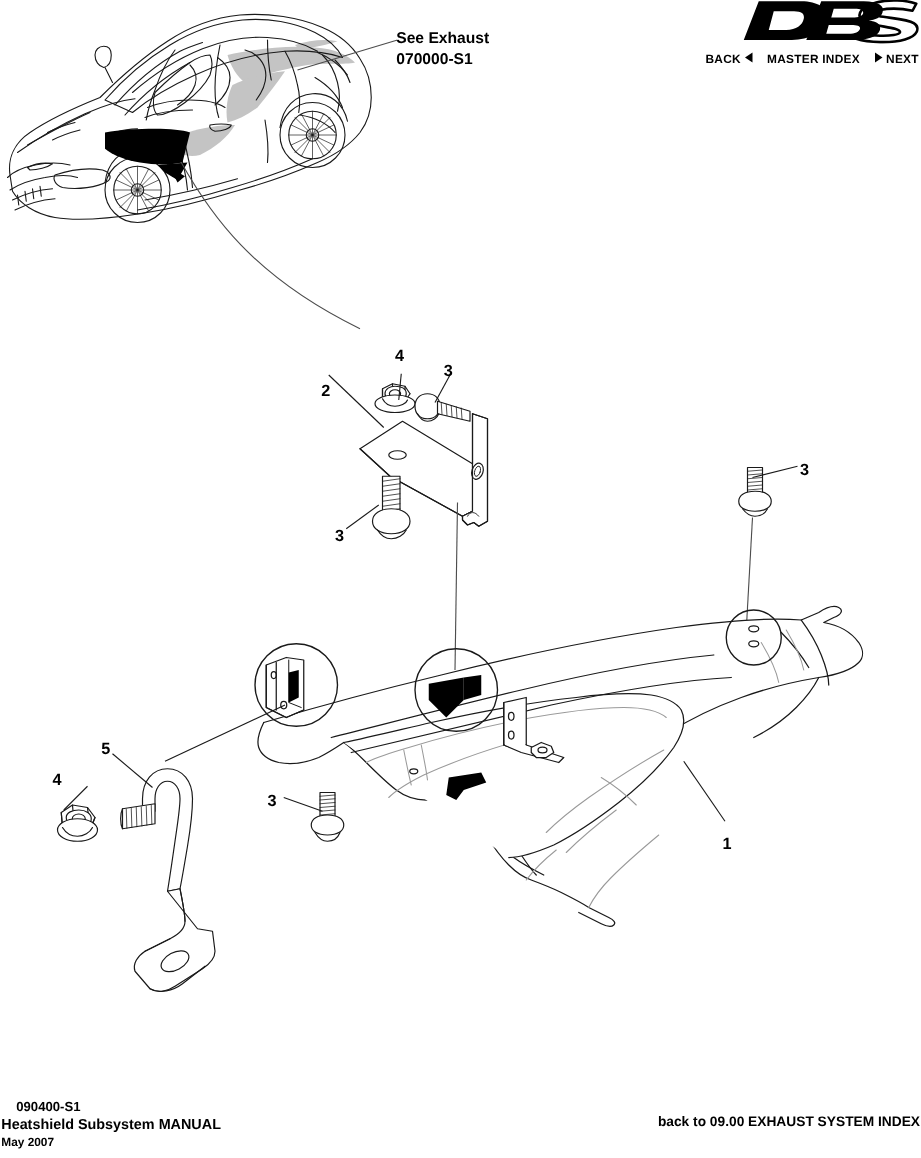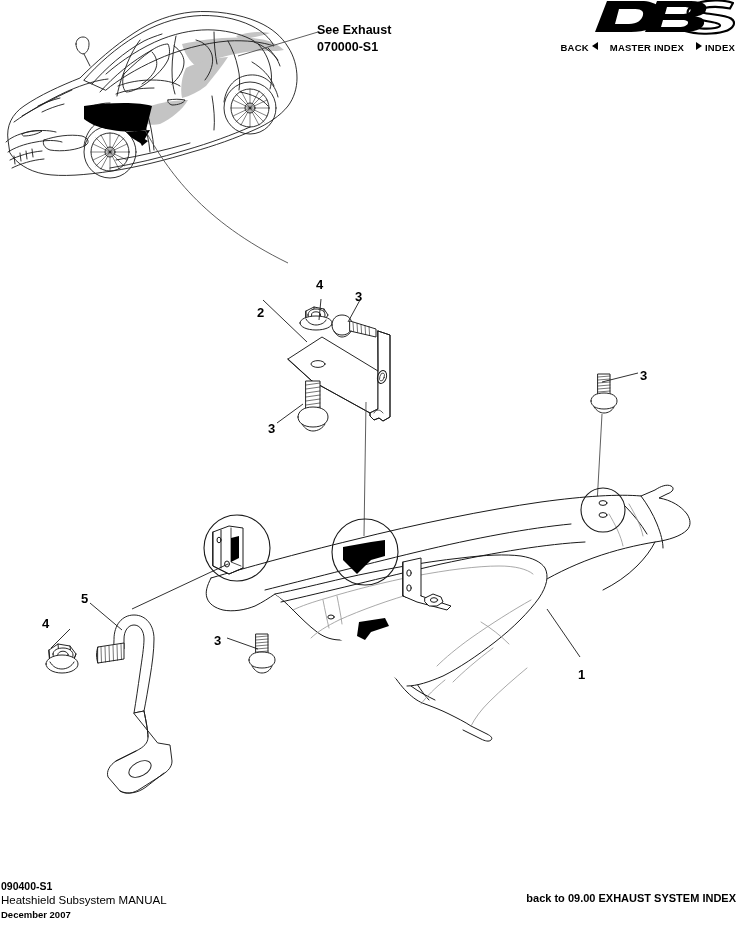--- a/index.html
+++ b/index.html
@@ -112,23 +112,24 @@
   .footer-left {
     position: absolute;
     left: 1px;
     bottom: 4px;
     font-family: "Liberation Sans", sans-serif;
     line-height: 14px;
   }
   .footer-left .f1 {
     font-weight: bold;
     font-size: 10.5px;
+    padding-left: 12px;
   }
   .footer-left .f2 {
-    font-weight: normal;
+    font-weight: bold;
     font-size: 11.5px;
   }
   .footer-left .f3 {
     font-weight: bold;
     font-size: 9.5px;
     margin-top: 1px;
   }
   .footer-right {
     position: absolute;
     right: 1px;
@@ -171,21 +172,21 @@
     </div>
 
 
     <div class="nav-row">
       <span class="nv">BACK</span>
       <span class="tri tri-left"></span>
       <span class="nav-gap"></span>
       <span class="nv">MASTER INDEX</span>
       <span class="nav-gap"></span>
       <span class="tri tri-right"></span>
-      <span class="nv">INDEX</span>
+      <span class="nv">NEXT</span>
     </div>
   </div>
 
   <svg class="art" style="left:0px; top:0px;" width="310" height="195" viewBox="0 0 310 195">
     <g fill="none" stroke="#1a1a1a" stroke-width="0.9" stroke-linejoin="round" stroke-linecap="round">
 
       <g fill="#c4c4c4" stroke="none">
         <path d="M182 44 C200 40 226 36 252 38 C268 39 278 44 284 50
                  C276 52 260 50 246 52 C228 55 208 60 196 66
                  C190 62 184 52 182 44 Z"></path>
@@ -614,18 +615,18 @@
   <div class="lbl" style="left:268px; top:422px;">3</div>
   <div class="lbl" style="left:640px; top:369px;">3</div>
   <div class="lbl" style="left:214px; top:634px;">3</div>
   <div class="lbl" style="left:316px; top:278px;">4</div>
   <div class="lbl" style="left:42px; top:617px;">4</div>
   <div class="lbl" style="left:81px; top:592px;">5</div>
 
   <div class="footer-left">
     <div class="f1">090400-S1</div>
     <div class="f2">Heatshield Subsystem MANUAL</div>
-    <div class="f3">December 2007</div>
+    <div class="f3">May 2007</div>
   </div>
 
   <div class="footer-right">back to 09.00 EXHAUST SYSTEM INDEX</div>
 
 </div>
 
 </body></html>

